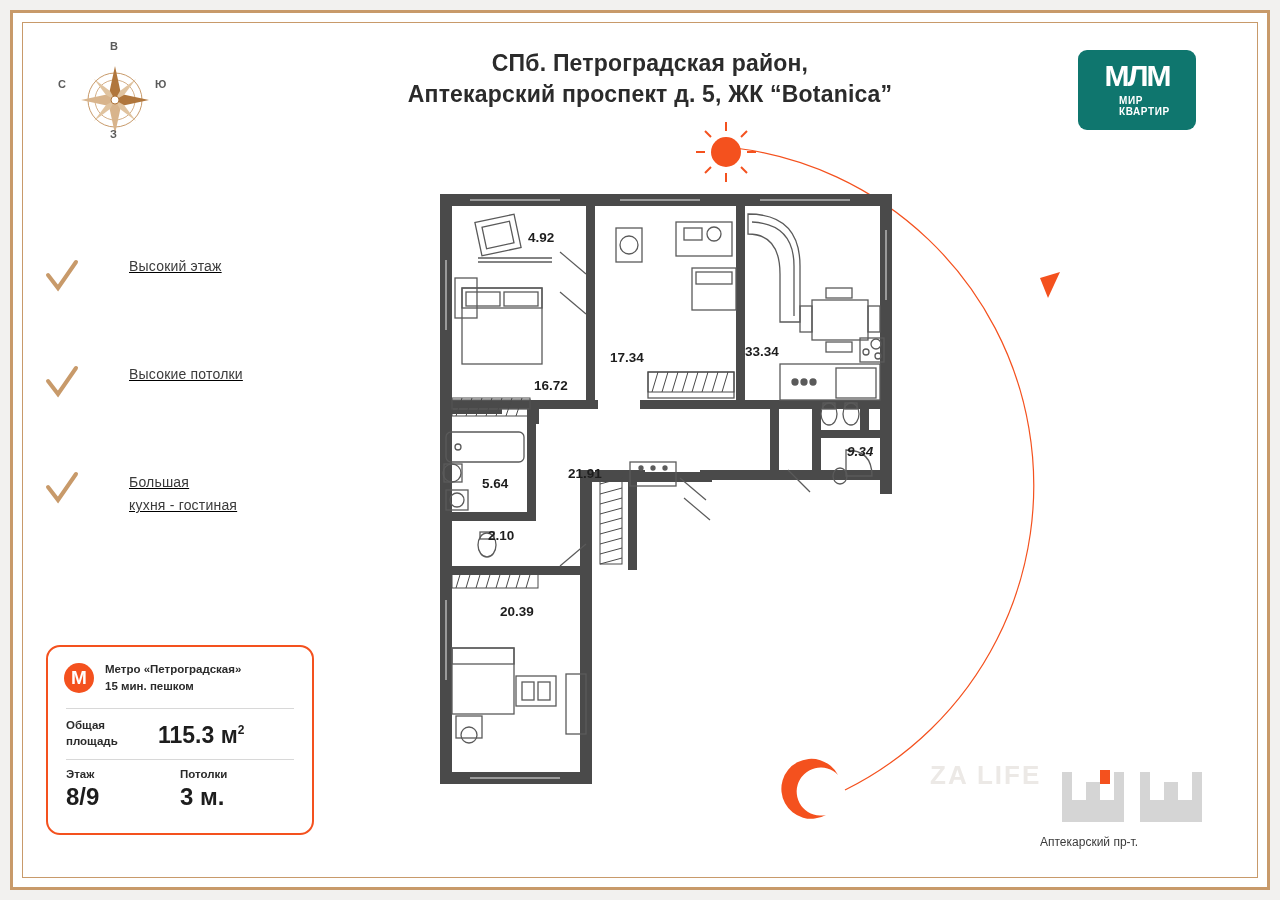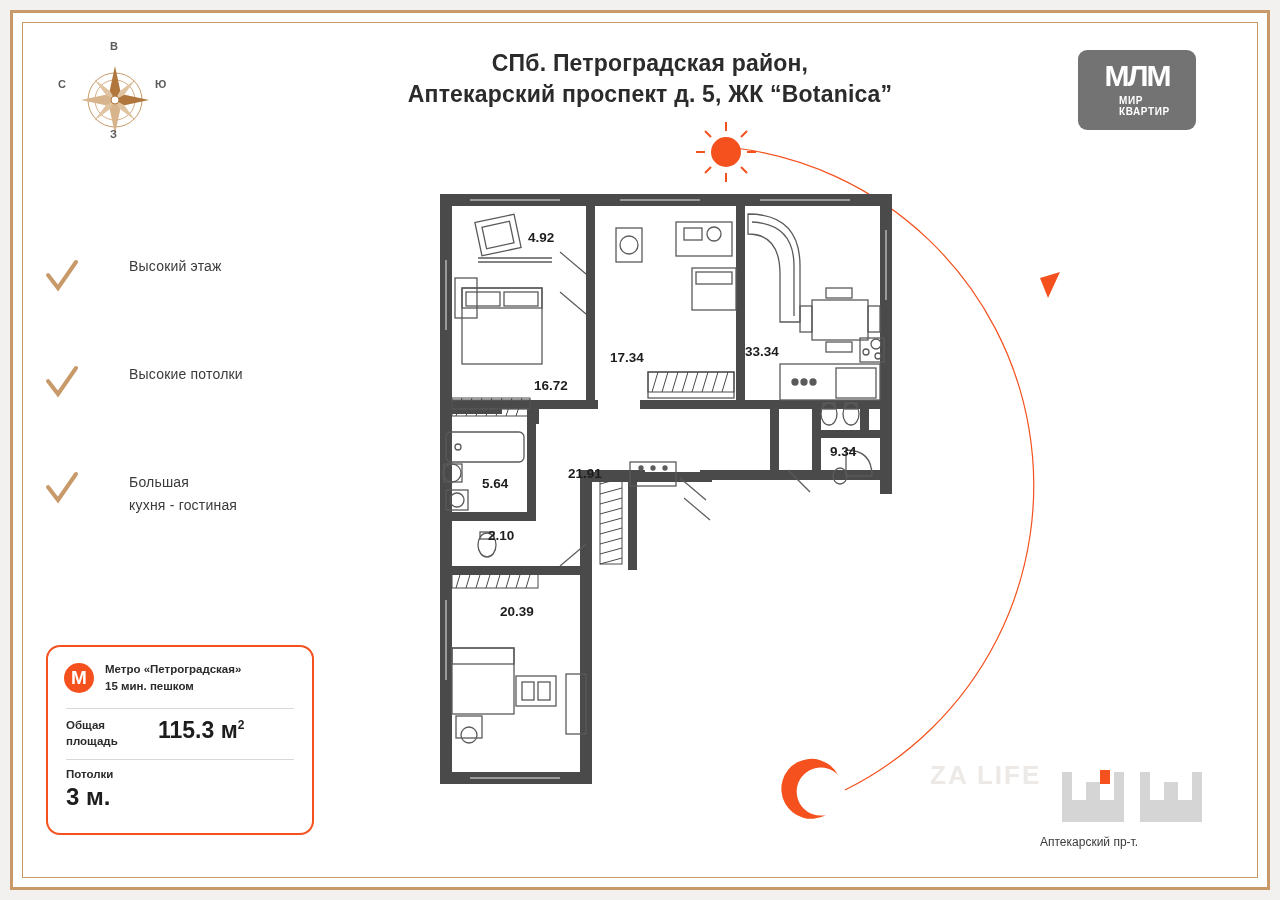--- a/index.html
+++ b/index.html
@@ -56,21 +56,21 @@
   }
   .title .l2 { display: block; }
 
   
   .logo {
     position: absolute;
     left: 1078px;
     top: 50px;
     width: 118px;
     height: 80px;
-    background: #737373;
+    background: #0f766e;
     border-radius: 9px;
     color: #ffffff;
     display: flex;
     flex-direction: column;
     align-items: center;
     justify-content: center;
   }
   .logo .mark {
     font-size: 30px;
     line-height: 26px;
@@ -103,20 +103,21 @@
   .compass .lbl.e { left: 100px; top: 38px; }
   .compass .lbl.s { left: 55px; top: 88px; }
   .compass .lbl.w { left: 3px; top: 38px; }
 
   
   .features { position: absolute; left: 46px; top: 255px; width: 260px; }
   .feature {
     position: relative;
     margin-bottom: 68px;
     min-height: 40px;
+    text-decoration: underline;
   }
   .feature .ftext {
     margin-left: 83px;
     font-size: 14px;
     color: #3b3b3b;
     line-height: 1.65;
     letter-spacing: 0.2px;
   }
 
   
@@ -148,21 +149,21 @@
     flex: none;
   }
   .card .metro-text { font-size: 11.5px; color: #2b2b2b; font-weight: bold; line-height: 1.5; }
   .card hr {
     border: none;
     border-top: 1px solid #d8d8d8;
     margin: 2px 18px;
   }
   .card .row-area {
     display: flex;
-    align-items: flex-start;
+    align-items: flex-end;
     padding: 6px 18px 8px 18px;
   }
   .card .row-area .k { font-size: 11.5px; color: #2b2b2b; font-weight: bold; line-height: 1.4; width: 92px; }
   .card .row-area .v { font-size: 23px; font-weight: bold; color: #1d1d1d; }
   .card .row-area .v sup { font-size: 12px; }
   .card .row-bottom {
     display: flex;
     padding: 6px 18px 0 18px;
   }
   .card .cell { width: 50%; }
@@ -489,33 +490,37 @@
         <div>площадь</div>
       </div>
       <div class="v">
         <span>115.3</span>
         <span>м</span><sup>2</sup>
       </div>
     </div>
     <hr>
     <div class="row-bottom">
       <div class="cell">
+        <div class="k">Этаж</div>
+        <div class="v">8/9</div>
+      </div>
+      <div class="cell">
         <div class="k">Потолки</div>
         <div class="v">3 м.</div>
       </div>
     </div>
   </div>
 
   <div class="street-label">Аптекарский пр-т.</div>
   <div class="watermark">ZA LIFE</div>
 
   <div class="plan">
     <span class="area-label" style="left:128px; top:80px;">4.92</span>
     <span class="area-label" style="left:210px; top:200px;">17.34</span>
     <span class="area-label" style="left:345px; top:194px;">33.34</span>
     <span class="area-label" style="left:134px; top:228px;">16.72</span>
-    <span class="area-label" style="left:430px; top:294px;">9.34</span>
+    <span class="area-label" style="left:447px; top:294px;font-style:italic;">9.34</span>
     <span class="area-label" style="left:82px;  top:326px;">5.64</span>
     <span class="area-label" style="left:168px; top:316px;">21.91</span>
     <span class="area-label" style="left:88px;  top:378px;">2.10</span>
     <span class="area-label" style="left:100px; top:454px;text-align:right;">20.39</span>
   </div>
 </div>
 
 </body></html>

